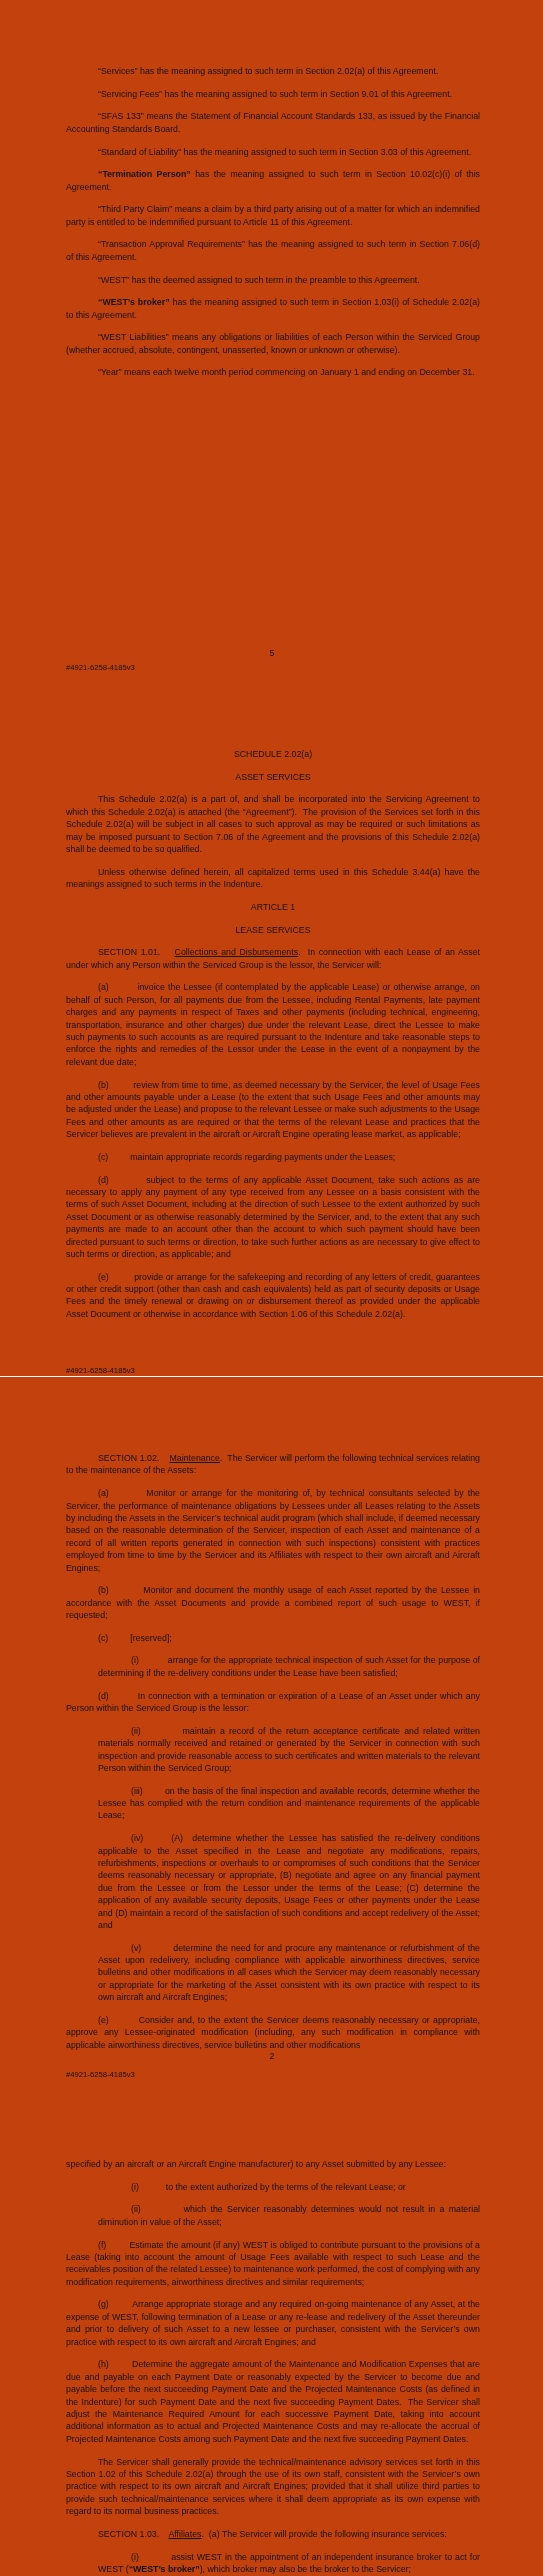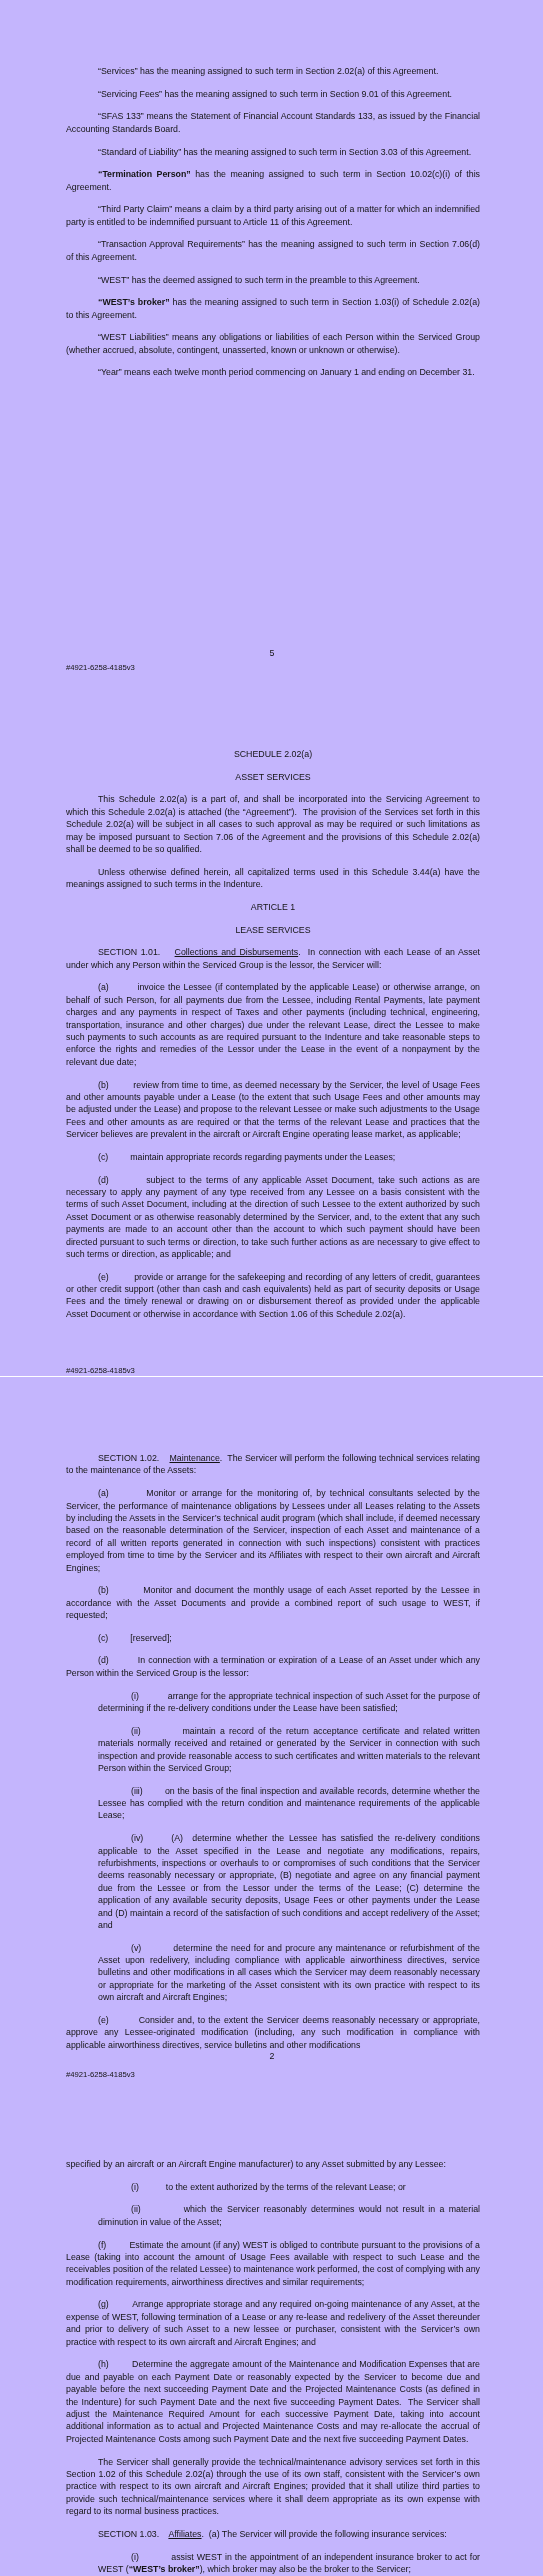--- a/index.html
+++ b/index.html
@@ -1,21 +1,21 @@
 <!DOCTYPE html>
 <html style="font-size:8.2px"><head>
 <meta charset="utf-8">
 <style>
   html,body{margin:0;padding:0;background:#ffffff;}
   #doc{
     position:relative;width:544px;height:2813px;background:#ffffff;
     font-family:"Liberation Sans","DejaVu Sans",sans-serif;color:#141414;
     overflow:hidden;
   }
-  .page{position:absolute;left:0;width:544px;overflow:hidden;background:#c4b5fd;}
+  .page{position:absolute;left:0;width:544px;overflow:hidden;background:#c2410c;}
   .content{position:absolute;left:66px;width:414px;}
   .blk{margin:0 0 10.3px 0;font-size:8.8px;line-height:12.4px;text-align:justify;}
   .center{text-align:center;text-indent:0;}
   .para{text-indent:32px;}
   .flush{text-indent:0;}
   .item-a{text-indent:32px;}
   .item-i{margin-left:32px;text-indent:33px;}
   .u{text-decoration:underline;}
   .b{font-weight:700;}
   .pagenum{position:absolute;left:0;width:544px;text-align:center;font-size:8.8px;line-height:10.3px;}
@@ -67,22 +67,22 @@
     <div class="pagenum"></div>
     <div class="docfooter">#4921-6258-4185v3</div>
   </div>
 
   <div class="page" id="p3">
     <div class="content">
         <div class="blk para"><span>SECTION 1.02.&nbsp;&nbsp;&nbsp; </span><span class="u">Maintenance</span><span>.&nbsp; The Servicer will perform the following technical services relating to the maintenance of the Assets:</span></div>
         <div class="blk item-a"><span>(a)&nbsp;&nbsp;&nbsp;&nbsp;&nbsp;&nbsp;&nbsp;&nbsp; Monitor or arrange for the monitoring of, by technical consultants selected by the Servicer, the performance of maintenance obligations by Lessees under all Leases relating to the Assets by including the Assets in the Servicer’s technical audit program (which shall include, if deemed necessary based on the reasonable determination of the Servicer, inspection of each Asset and maintenance of a record of all written reports generated in connection with such inspections) consistent with practices employed from time to time by the Servicer and its Affiliates with respect to their own aircraft and Aircraft Engines;</span></div>
         <div class="blk item-a"><span>(b)&nbsp;&nbsp;&nbsp;&nbsp;&nbsp;&nbsp;&nbsp;&nbsp; Monitor and document the monthly usage of each Asset reported by the Lessee in accordance with the Asset Documents and provide a combined report of such usage to WEST, if requested;</span></div>
         <div class="blk item-a"><span>(c)&nbsp;&nbsp;&nbsp;&nbsp;&nbsp;&nbsp;&nbsp;&nbsp; [reserved];</span></div>
+        <div class="blk item-i"><span>(i)&nbsp;&nbsp;&nbsp;&nbsp;&nbsp;&nbsp;&nbsp;&nbsp;&nbsp;&nbsp; arrange for the appropriate technical inspection of such Asset for the purpose of determining if the re-delivery conditions under the Lease have been satisfied;</span></div>
         <div class="blk item-a"><span>(d)&nbsp;&nbsp;&nbsp;&nbsp;&nbsp;&nbsp;&nbsp;&nbsp; In connection with a termination or expiration of a Lease of an Asset under which any Person within the Serviced Group is the lessor:</span></div>
-        <div class="blk item-i"><span>(i)&nbsp;&nbsp;&nbsp;&nbsp;&nbsp;&nbsp;&nbsp;&nbsp;&nbsp;&nbsp; arrange for the appropriate technical inspection of such Asset for the purpose of determining if the re-delivery conditions under the Lease have been satisfied;</span></div>
         <div class="blk item-i"><span>(ii)&nbsp;&nbsp;&nbsp;&nbsp;&nbsp;&nbsp;&nbsp;&nbsp;&nbsp; maintain a record of the return acceptance certificate and related written materials normally received and retained or generated by the Servicer in connection with such inspection and provide reasonable access to such certificates and written materials to the relevant Person within the Serviced Group;</span></div>
         <div class="blk item-i"><span>(iii)&nbsp;&nbsp;&nbsp;&nbsp;&nbsp;&nbsp;&nbsp; on the basis of the final inspection and available records, determine whether the Lessee has complied with the return condition and maintenance requirements of the applicable Lease;</span></div>
         <div class="blk item-i"><span>(iv)&nbsp;&nbsp;&nbsp;&nbsp;&nbsp; (A)&nbsp; determine whether the Lessee has satisfied the re-delivery conditions applicable to the Asset specified in the Lease and negotiate any modifications, repairs, refurbishments, inspections or overhauls to or compromises of such conditions that the Servicer deems reasonably necessary or appropriate, (B) negotiate and agree on any financial payment due from the Lessee or from the Lessor under the terms of the Lease; (C) determine the application of any available security deposits, Usage Fees or other payments under the Lease and (D) maintain a record of the satisfaction of such conditions and accept redelivery of the Asset; and</span></div>
         <div class="blk item-i"><span>(v)&nbsp;&nbsp;&nbsp;&nbsp;&nbsp;&nbsp;&nbsp;&nbsp;&nbsp; determine the need for and procure any maintenance or refurbishment of the Asset upon redelivery, including compliance with applicable airworthiness directives, service bulletins and other modifications in all cases which the Servicer may deem reasonably necessary or appropriate for the marketing of the Asset consistent with its own practice with respect to its own aircraft and Aircraft Engines;</span></div>
         <div class="blk item-a"><span>(e)&nbsp;&nbsp;&nbsp;&nbsp;&nbsp;&nbsp;&nbsp;&nbsp; Consider and, to the extent the Servicer deems reasonably necessary or appropriate, approve any Lessee-originated modification (including, any such modification in compliance with applicable airworthiness directives, service bulletins and other modifications</span></div>
       </div>
     <div class="pagenum">2</div>
     <div class="docfooter">#4921-6258-4185v3</div>
   </div>
 

